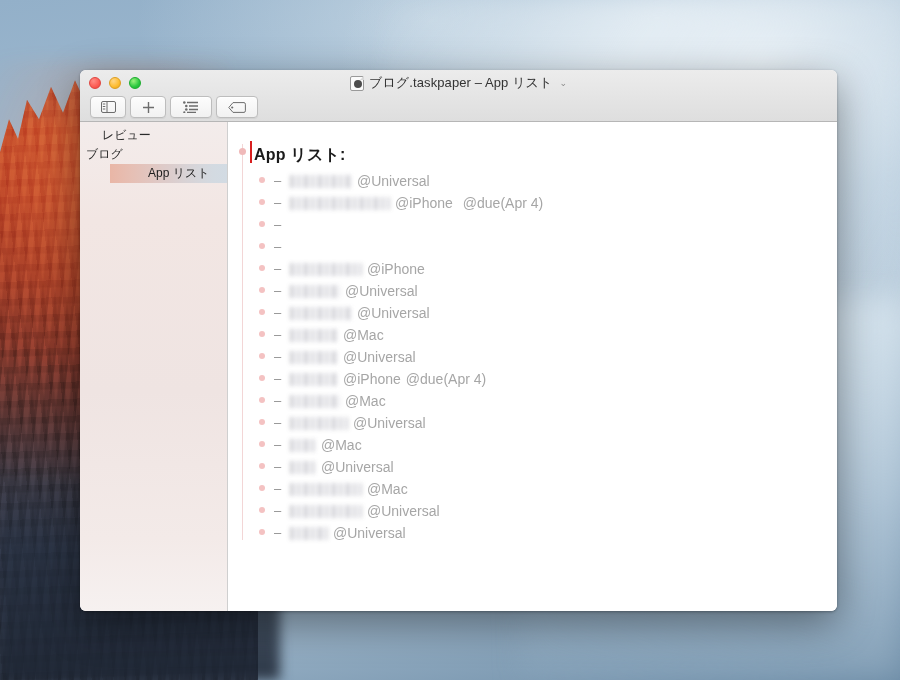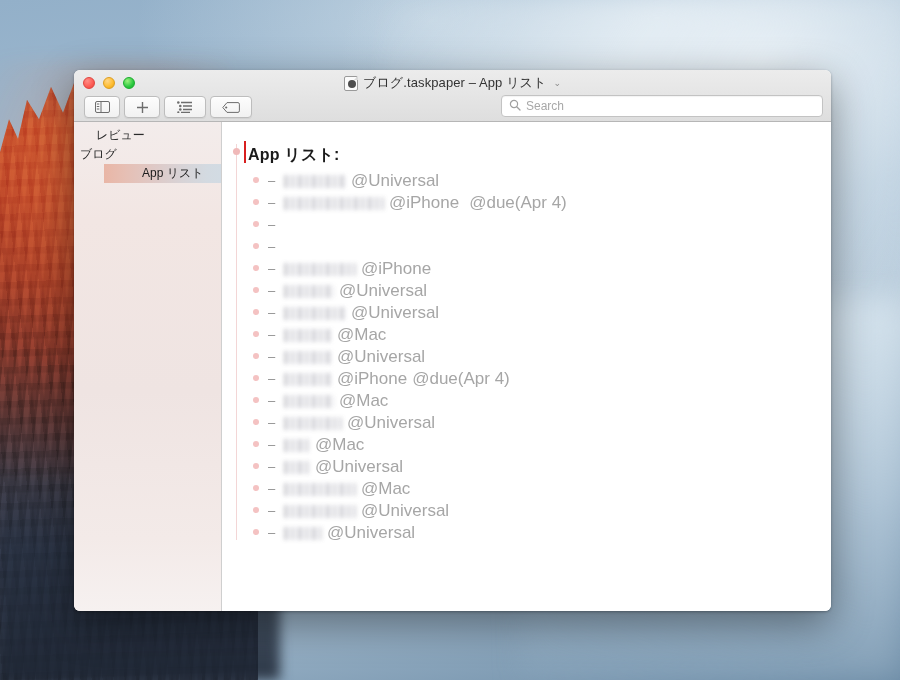--- a/index.html
+++ b/index.html
@@ -81,21 +81,21 @@
   
   .shadowband {
     position: absolute; left: 0; top: 470px; width: 280px; height: 210px;
     background: linear-gradient(180deg, rgba(38,48,64,0.0) 0%, rgba(36,46,62,0.62) 38%, rgba(30,38,52,0.85) 100%);
     filter: blur(6px);
   }
 
   
   #window {
     position: absolute;
-    left: 74px; top: 70px;
+    left: 80px; top: 70px;
     width: 757px; height: 541px;
     background: #ffffff;
     border-radius: 6px;
     box-shadow: 0 12px 40px rgba(0,0,0,0.42), 0 1px 3px rgba(0,0,0,0.30);
     overflow: hidden;
     display: flex;
     flex-direction: column;
   }
 
   
@@ -272,21 +272,21 @@
 
   .dash {
     position: absolute;
     left: 46px; top: 0;
     color: #8e8e8e;
     font-size: 13px;
     line-height: 22px;
   }
   .task-body {
     margin-left: 62px;
-    font-size: 17px;
+    font-size: 14px;
     line-height: 22px;
     color: #9d9d9d;
     white-space: nowrap;
   }
   .redacted {
     display: inline-block;
     vertical-align: -2px;
     height: 13px;
     border-radius: 1px;
     background:
@@ -371,29 +371,20 @@
             <span>
               <svg width="18" height="11" viewBox="0 0 18 11">
                 <path d="M5 0.6 H16 A1.6 1.6 0 0 1 17.4 2.2 V8.8 A1.6 1.6 0 0 1 16 10.4 H5 L0.8 5.5 Z" fill="none" stroke="#6d6d6d" stroke-width="1"></path>
                 <circle cx="4.2" cy="5.5" r="1.1" fill="#6d6d6d"></circle>
               </svg>
             </span>
           </div>
 
         </div>
 
-        <div class="search-box">
-          <span class="mag">
-            <svg width="12" height="12" viewBox="0 0 12 12">
-              <circle cx="5" cy="5" r="3.6" fill="none" stroke="#a0a0a0" stroke-width="1.2"></circle>
-              <line x1="7.7" y1="7.7" x2="11" y2="11" stroke="#a0a0a0" stroke-width="1.3" stroke-linecap="round"></line>
-            </svg>
-          </span>
-          <span class="search-placeholder">Search</span>
-        </div>
       </div>
     </div>
 
     <div class="body">
 
       <div class="sidebar" id="sidebar">
           <div class="side-item lvl2"><span>レビュー</span></div>
           <div class="side-item lvl1"><span>ブログ</span></div>
           <div class="side-item lvl3 selected"><span>App リスト</span></div>
         </div>

